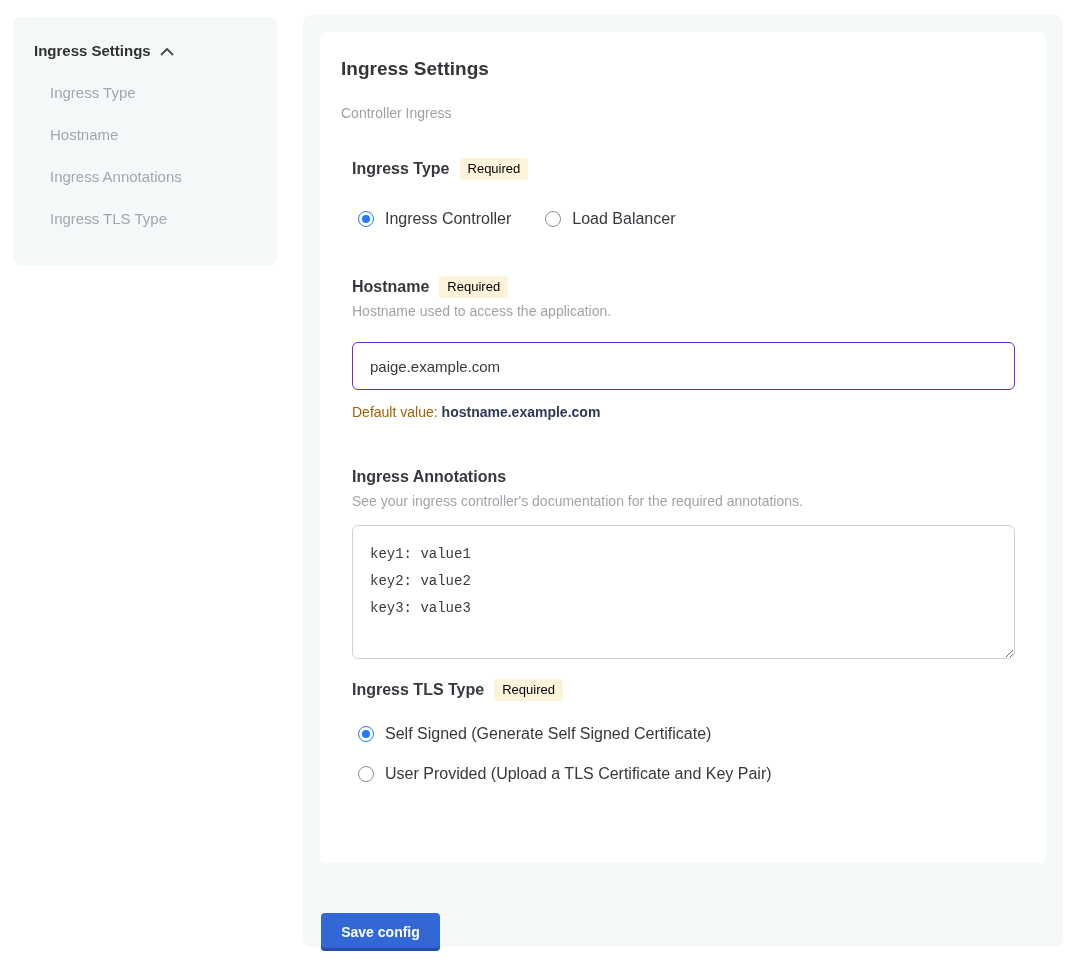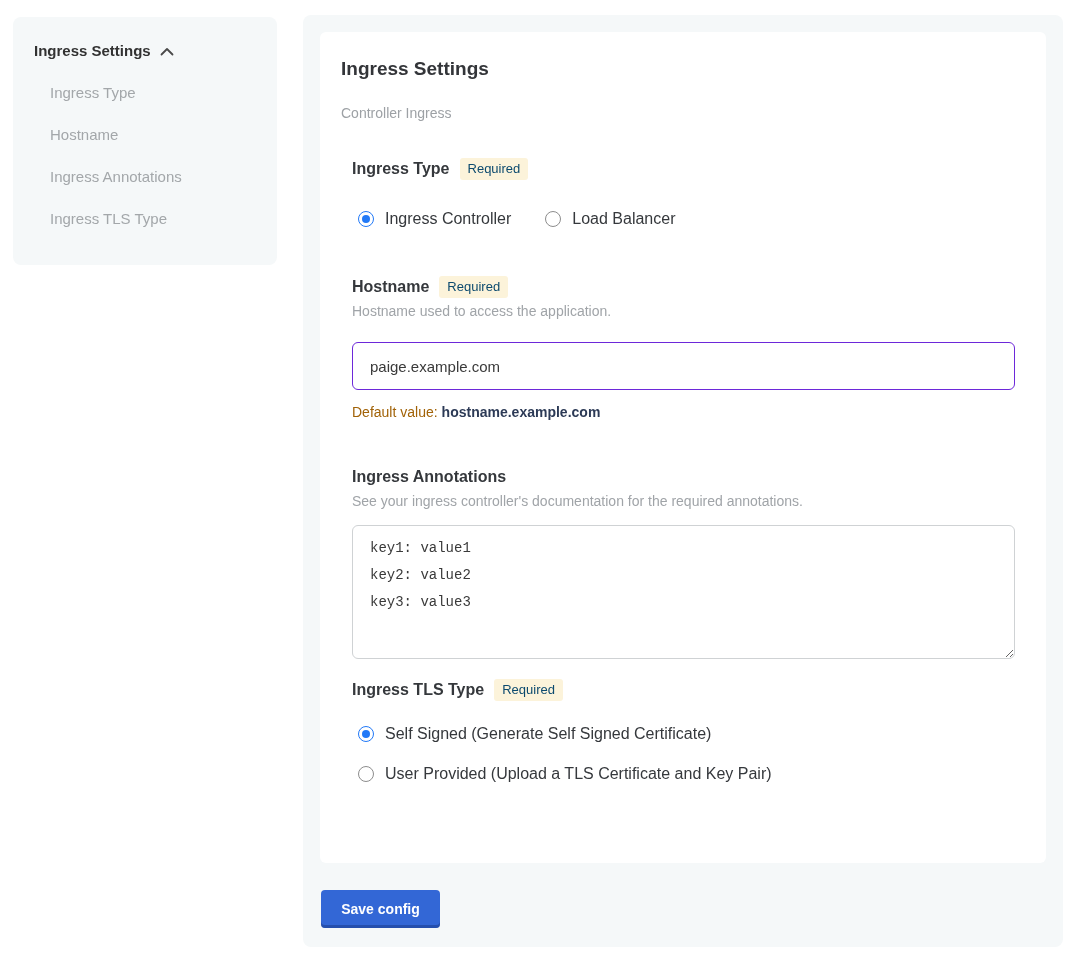--- a/index.html
+++ b/index.html
@@ -86,21 +86,21 @@
   .group-title-row { display: flex; align-items: center; }
   .group-title {
     font-size: 16px;
     font-weight: 700;
     line-height: 22px;
     color: #35383c;
   }
   .required-badge {
     margin-left: 10px;
     background: #fcf3da;
-    color: #0c4a6e;
+    color: #000000;
     font-size: 13px;
     line-height: 13px;
     font-weight: 500;
     padding: 4px 8px 5px;
     border-radius: 3px;
   }
   .group-help {
     margin: 4px 0 0;
     font-size: 14px;
     line-height: 18px;
@@ -166,34 +166,34 @@
   }
   .default-label { color: #a16207; }
   .default-value { color: #2c3a56; font-weight: 700; margin-left: 4px; }
 
   .annotations-textarea {
     display: block;
     margin-top: 15px;
     width: 663px; height: 134px;
     border: 1px solid #cfd2d4;
     border-radius: 6px;
-    padding: 9px 17px;
+    padding: 15px 17px;
     font-family: "Liberation Mono", monospace;
     font-size: 14px;
     line-height: 27px;
     color: #3a3a3a;
     resize: both;
     outline: none;
     overflow: auto;
   }
 
   
   .save-button {
     position: absolute;
-    left: 18px; top: 875px;
+    left: 18px; top: 898px;
     width: 119px; height: 38px;
     background: #3367d6;
     border: none;
     border-radius: 4px;
     box-shadow: inset 0 -3px 0 rgba(21, 52, 125, 0.45);
     color: #ffffff;
     font-family: "Liberation Sans", sans-serif;
     font-size: 14px;
     font-weight: 700;
     cursor: pointer;

